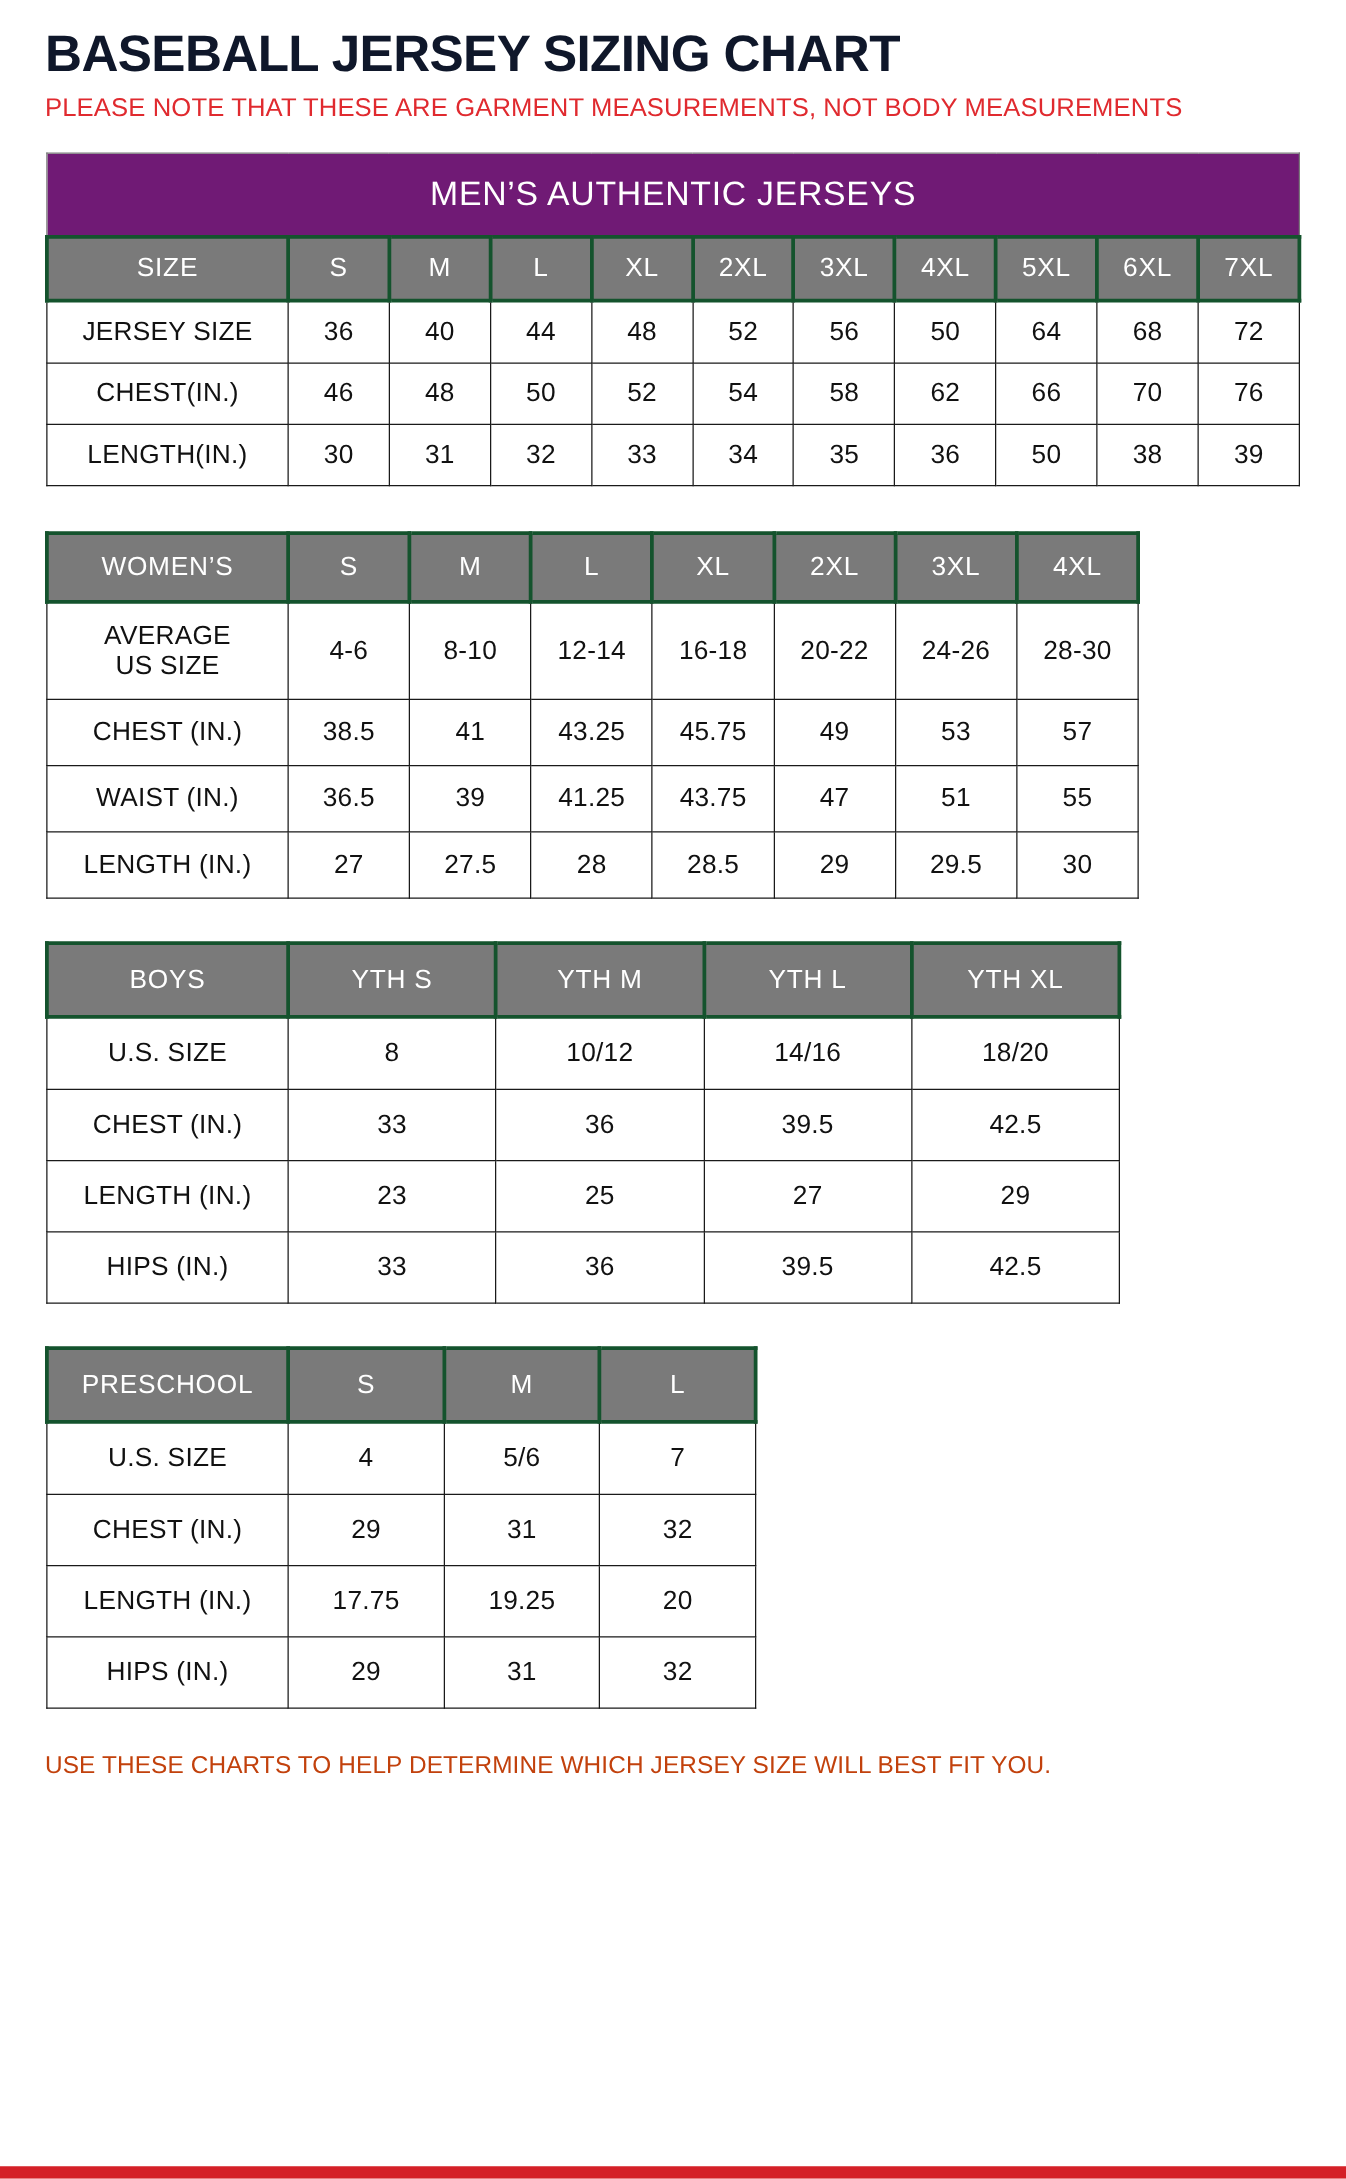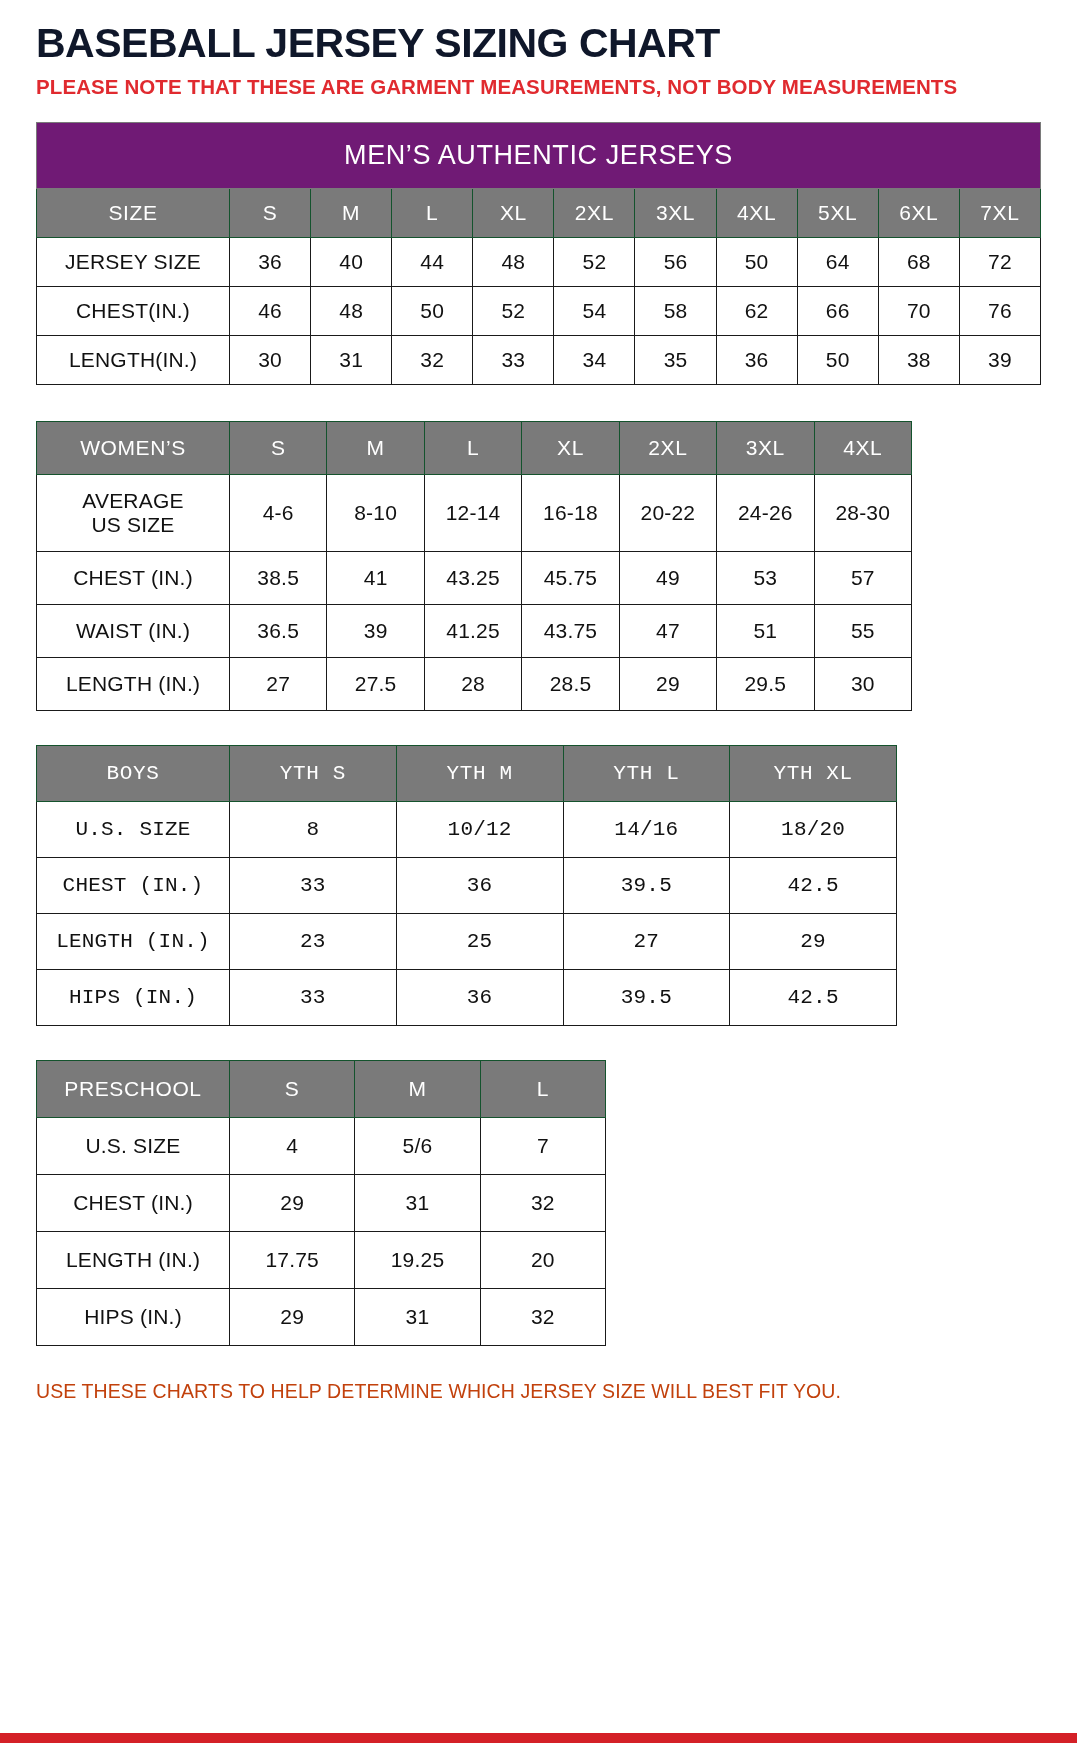--- a/index.html
+++ b/index.html
@@ -37,21 +37,20 @@
     line-height: 1.05;
     color: #0f172a;
     font-family: "Liberation Sans", sans-serif;
   }
   .subtitle {
     color: #e02a2f;
     font-size: 20.5px;
     line-height: 1.32;
     margin: 0 0 22px 0;
     letter-spacing: 0.1px;
-    font-weight: bold;
   }
   table {
     border-collapse: collapse;
     width: 100%;
     table-layout: fixed;
     margin-bottom: 34px;
     font-size: 21px;
   }
   table.men { margin-bottom: 36px; }
   td, th {
@@ -69,42 +68,42 @@
     color: #ffffff;
     font-size: 27px;
     letter-spacing: 0.6px;
     padding: 17px 4px;
     border: 1px solid #7a7a7a;
   }
   .hdr {
     background: #7a7a7a;
     color: #ffffff;
     letter-spacing: 0.6px;
-    border: 1px solid #14532d;
+    border: 3px solid #14532d;
   }
   .rowlabel {
     text-align: center;
     letter-spacing: 0.2px;
   }
   .men .rowlabel { font-size: 21px; }
   .two-line { line-height: 1.15; }
   .footer {
     color: #c2410c;
     font-size: 19.5px;
     letter-spacing: 0.1px;
     margin: 6px 0 16px 0;
   }
   
   table.men col.c0 { width: 193px; }
   table.women col.c0 { width: 193px; }
   table.boys col.c0 { width: 193px; }
   table.pre col.c0 { width: 193px; }
 
   table.women { width: 876px; }
-  table.boys { width: 861px; font-family: Liberation Mono, monospace; }
+  table.boys { width: 861px; }
   table.pre { width: 570px; }
   table.women td, table.women th { padding: 14px 2px; }
   table.boys td, table.boys th { padding: 16px 2px; }
   table.pre td, table.pre th { padding: 16px 2px; }
 </style>
 </head>
 <body>
 
 <div class="page">
 

